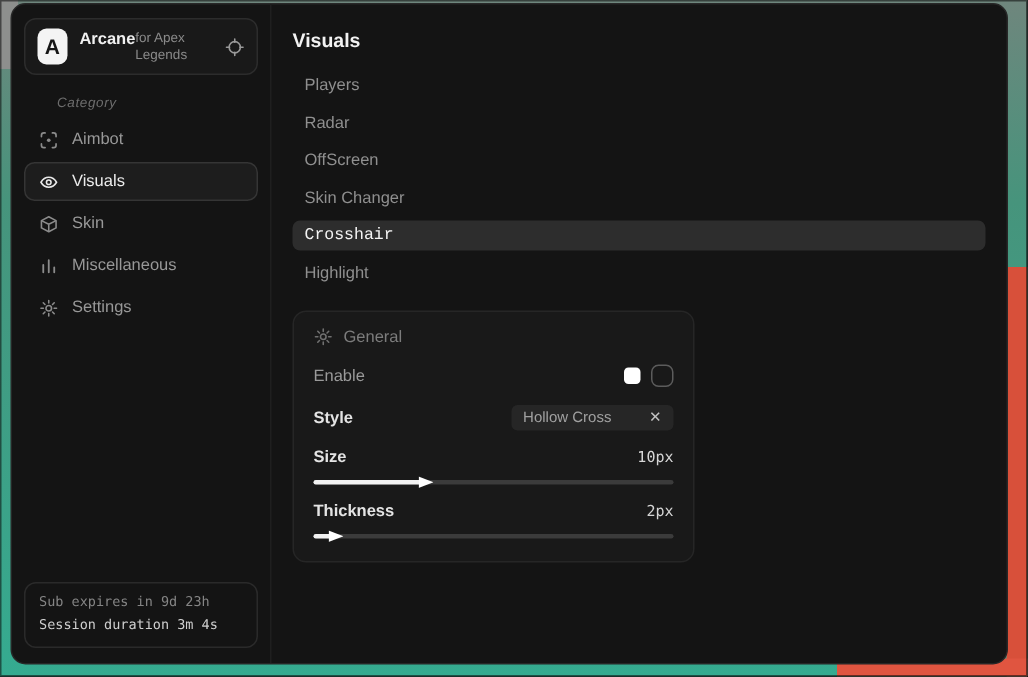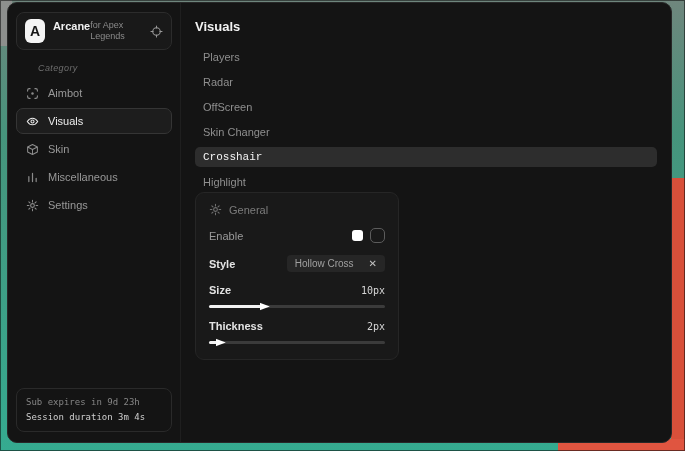--- a/index.html
+++ b/index.html
@@ -39,32 +39,32 @@
   .foot-l1 { color:#858585; }
   .foot-l2 { color:#cfcfcf; }
 
   
   .main { flex:1; padding:16px 14px; position:relative; }
   .page-title { font-size:13px; font-weight:bold; color:#f2f2f2; }
   .tab-bar { display:flex; gap:5px; margin-top:13px;flex-direction:column; }
   .tab { font-size:11px; color:#8f8f8f; padding:4px 8px; border-radius:5px; white-space:nowrap; }
   .tab.active { background:#2d2d2d; color:#f4f4f4;font-family:Liberation Mono, monospace; }
 
-  .panel { width:204px; background:#191919; border:1px solid #262626;
+  .panel { width:268px; margin-top:15px; background:#191919; border:1px solid #262626;
     border-radius:9px; padding:10px 13px 15px; }
   .panel-head { display:flex; align-items:center; gap:7px; color:#7c7c7c; font-size:11px; }
   .panel-head .icn { display:flex; color:#707070; }
   .row { display:flex; justify-content:space-between; align-items:center; margin-top:12px; }
   .lbl-muted { font-size:11px; color:#9a9a9a; }
   .lbl { font-size:11px; color:#e4e4e4; font-weight:bold;text-align:center; }
   .val { font-family:"DejaVu Sans Mono",monospace; font-size:10px; color:#d6d6d6; }
   .enable-controls { display:flex; align-items:center; gap:7px; }
   .swatch { width:11px; height:11px; border-radius:3px; }
   .checkbox { width:15px; height:15px; border:1.4px solid #5c5c5c; border-radius:5px; background:transparent; }
-  .chip { display:flex; align-items:center; gap:15px; background:#262626; border-radius:4px;
+  .chip { display:flex; align-items:center; gap:25px; background:#262626; border-radius:4px;
     padding:3px 8px; font-size:10px; color:#a0a0a0; }
   .chip .x { color:#c2c2c2; font-size:10px; line-height:1; }
   .slider { position:relative; height:3px; background:#3b3b3b; border-radius:2px; margin-top:9px; }
   .slider .fill { position:absolute; left:0; top:0; bottom:0; background:#f2f2f2; border-radius:2px; }
   .slider .thumb { position:absolute; top:-3.5px; width:10px; height:10px; background:#ffffff;
     clip-path:polygon(0 12%, 100% 50%, 0 88%); margin-left:-2px; }
 </style>
 </head>
 <body>
 

